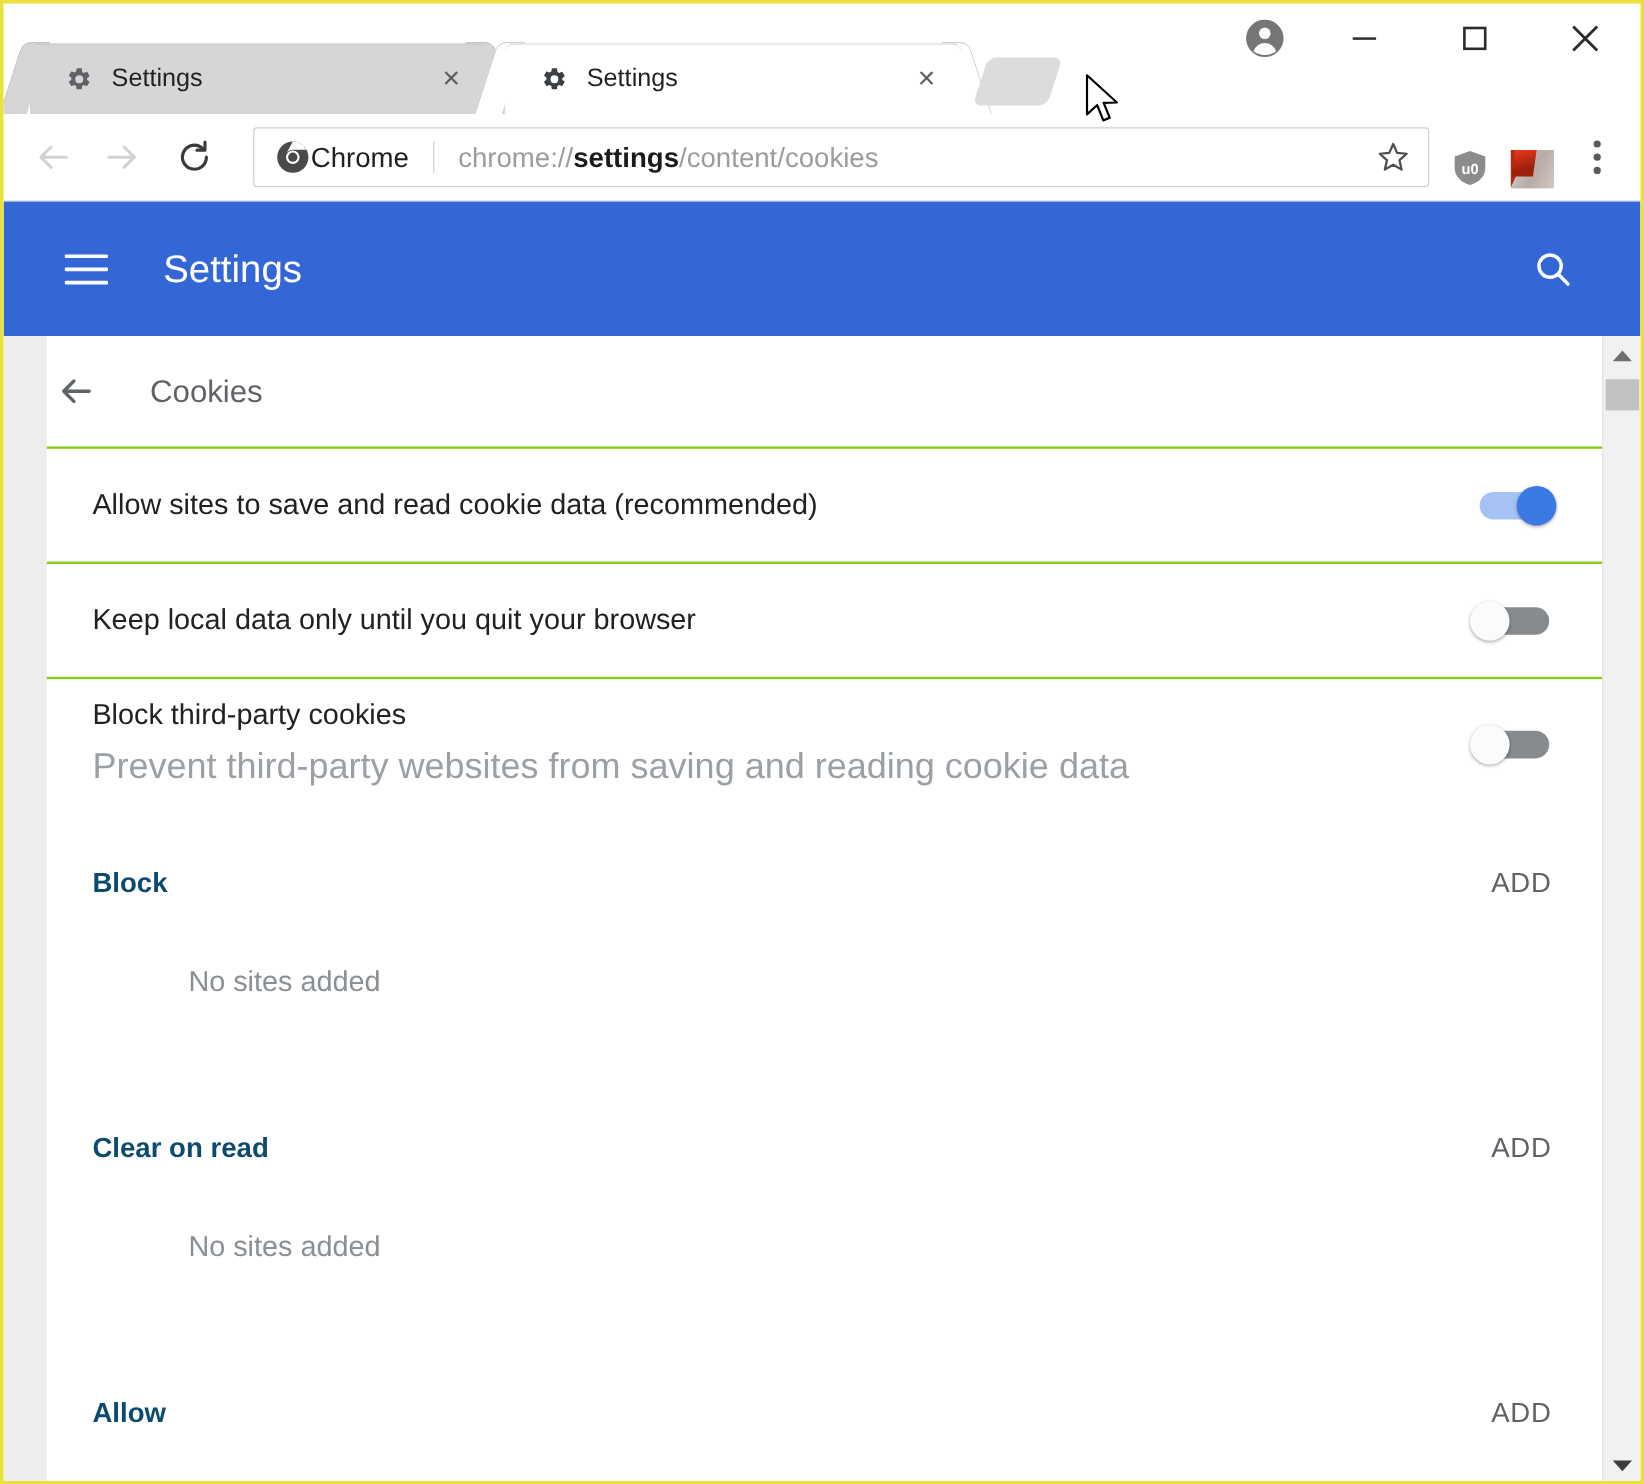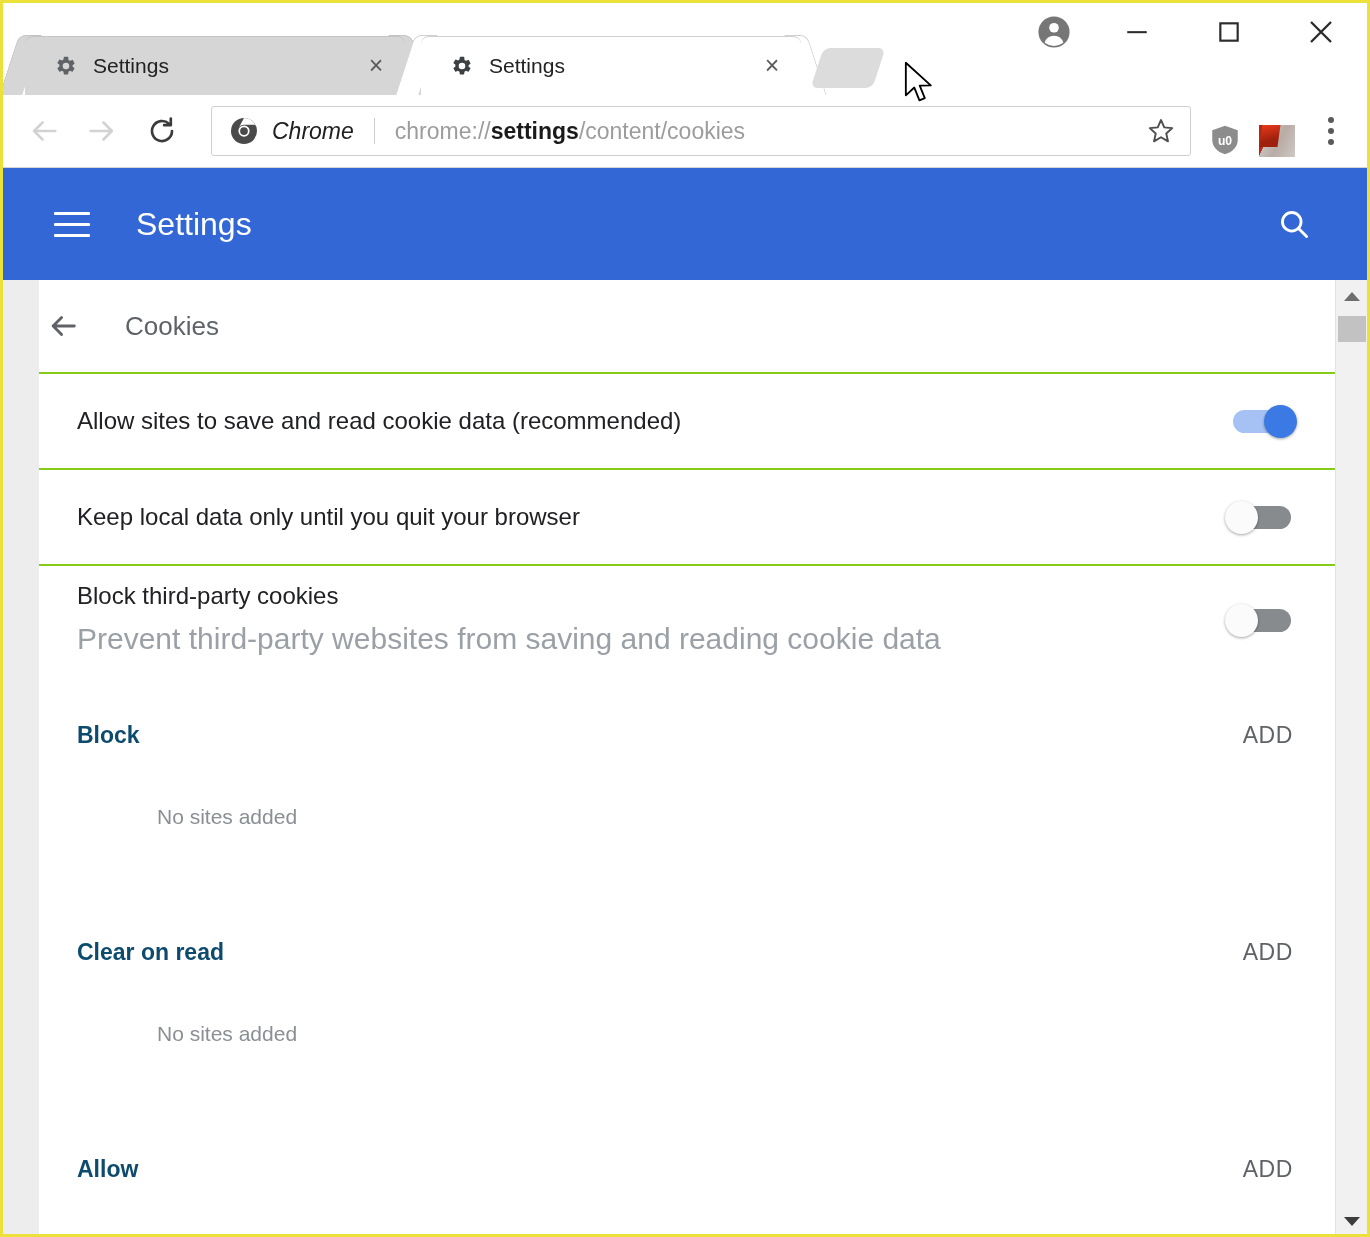--- a/index.html
+++ b/index.html
@@ -165,22 +165,20 @@
   }
   #chrome-brand {
     display: flex;
     align-items: center;
     padding-left: 17px;
     flex: 0 0 auto;
   }
   #chrome-brand .brand-label {
     font-size: 23px;
     color: #202020;
-    margin-left: 13px;
-    font-style: italic;
   }
   #omnibox-divider {
     width: 1px;
     height: 26px;
     background: #cccccc;
     margin: 0 20px;
     flex: 0 0 auto;
   }
   #url-text {
     font-size: 23px;
@@ -368,21 +366,21 @@
     color: #0c4a6e;
     font-weight: bold;
   }
   .add-btn {
     font-size: 23px;
     color: #5f6368;
     letter-spacing: 0.6px;
     padding: 6px 4px;
   }
   .empty-text {
-    font-size: 21px;
+    font-size: 24px;
     color: #8a8f94;
     padding: 50px 0 0 80px;
   }
   .section-spacer { height: 62px; }
 
   
   #scrollbar {
     position: absolute;
     right: 0; top: 277px;
     width: 32px; height: 957px;

